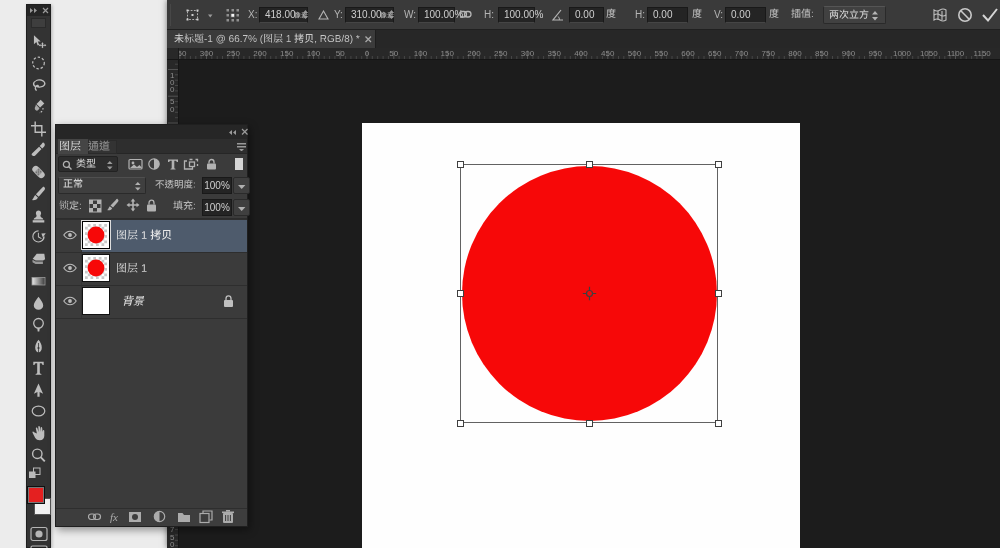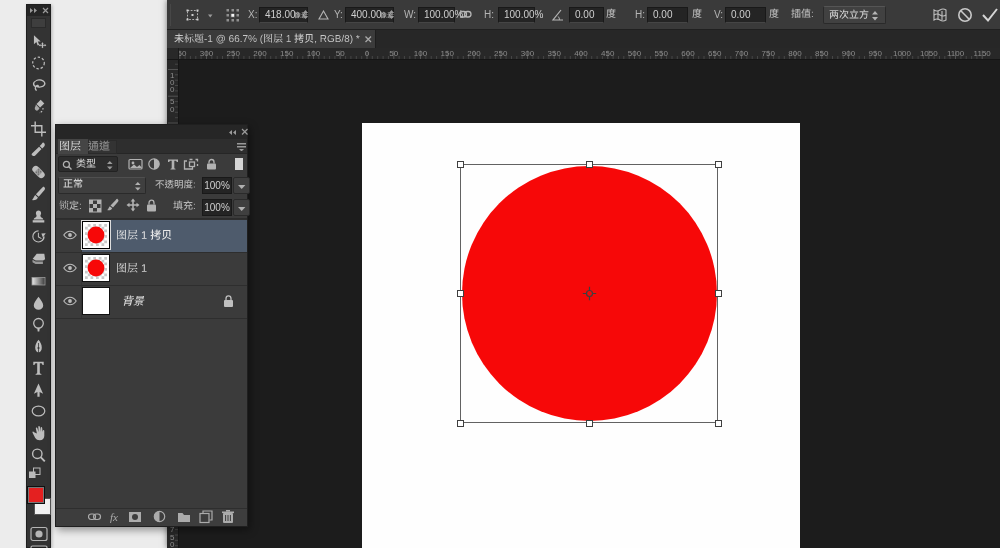--- a/index.html
+++ b/index.html
@@ -41,21 +41,21 @@
         <svg style="position:absolute;left:127px;top:12px;overflow:visible" width="16" height="10">
           <path transform="translate(0,5.6)" d="M3.3 -5.4H5V-4.9H3.3ZM3.1 -3.9V-3.4H5.7V-3.9ZM2.5 -4.4H6.3V-2.9H2.5ZM3.6 -2.6 4.1 -2.9Q4.4 -2.6 4.7 -2.2Q4.9 -1.9 5 -1.5Q5.1 -1.1 5.1 -0.8Q5.1 -0.4 5 -0.1Q5 0.1 4.8 0.3Q4.7 0.4 4.5 0.5Q4.4 0.6 4.2 0.6Q4.1 0.6 3.9 0.6Q3.8 0.6 3.7 0.5Q3.7 0.4 3.7 0.3Q3.6 0.1 3.5 -0Q3.7 -0 3.8 -0Q3.9 0 4 0Q4.1 0 4.2 -0Q4.3 -0 4.4 -0.1Q4.4 -0.2 4.5 -0.4Q4.5 -0.6 4.5 -0.9Q4.5 -1.2 4.4 -1.5Q4.3 -1.8 4.1 -2.1Q3.9 -2.4 3.6 -2.6ZM4.1 -2.3 4.5 -2Q4.2 -1.8 3.9 -1.6Q3.5 -1.3 3.1 -1.1Q2.7 -0.9 2.4 -0.8Q2.3 -0.9 2.2 -1Q2.1 -1.1 2 -1.2Q2.4 -1.3 2.7 -1.5Q3.1 -1.6 3.5 -1.8Q3.8 -2 4.1 -2.3ZM4.4 -1.6 4.9 -1.3Q4.6 -1 4.1 -0.7Q3.7 -0.4 3.3 -0.1Q2.8 0.1 2.3 0.3Q2.3 0.2 2.2 0Q2.1 -0.1 2 -0.2Q2.4 -0.3 2.9 -0.5Q3.3 -0.8 3.7 -1Q4.1 -1.3 4.4 -1.6ZM3.3 -5.9 4 -5.8Q3.7 -5.2 3.2 -4.7Q2.8 -4.1 2.2 -3.7Q2.1 -3.7 2.1 -3.8Q2 -3.9 1.9 -4Q1.8 -4 1.8 -4.1Q2.1 -4.4 2.5 -4.7Q2.8 -5 3 -5.3Q3.2 -5.6 3.3 -5.9ZM4.8 -5.4H4.9L5.1 -5.4L5.4 -5.2Q5.2 -4.9 5 -4.5Q4.7 -4.2 4.5 -4Q4.4 -4.1 4.3 -4.2Q4.2 -4.3 4.2 -4.4Q4.3 -4.5 4.4 -4.6Q4.5 -4.8 4.6 -5Q4.7 -5.2 4.8 -5.3ZM1.7 -5.9 2.4 -5.7Q2.2 -5.1 1.9 -4.5Q1.6 -3.9 1.2 -3.4Q0.9 -2.9 0.5 -2.5Q0.5 -2.6 0.4 -2.7Q0.4 -2.8 0.3 -3Q0.2 -3.1 0.2 -3.2Q0.5 -3.5 0.8 -3.9Q1.1 -4.4 1.3 -4.9Q1.6 -5.4 1.7 -5.9ZM1 -4 1.7 -4.6 1.7 -4.6V0.6H1ZM4.1 -4.2H4.7V-3.1H4.1ZM3.9 -3.2 4.3 -3Q4.1 -2.7 3.8 -2.5Q3.4 -2.3 3 -2Q2.6 -1.8 2.3 -1.7Q2.2 -1.8 2.1 -1.9Q2 -2.1 1.9 -2.1Q2.3 -2.2 2.7 -2.4Q3 -2.6 3.4 -2.8Q3.7 -3 3.9 -3.2ZM6 -2.8 6.4 -2.3Q6.2 -2.2 5.9 -2Q5.6 -1.9 5.3 -1.8Q5.1 -1.6 4.8 -1.5L4.5 -1.9Q4.7 -2 5 -2.2Q5.3 -2.3 5.5 -2.5Q5.8 -2.6 6 -2.8ZM5.6 -2.1Q5.7 -1.8 5.9 -1.4Q6.1 -1.1 6.3 -0.8Q6.5 -0.5 6.8 -0.3Q6.7 -0.3 6.6 -0.1Q6.5 0 6.4 0.2Q6.1 -0.1 5.9 -0.4Q5.6 -0.7 5.4 -1.1Q5.3 -1.6 5.1 -2Z M11.7 -1.9 12.2 -2.2Q12.4 -2.1 12.7 -1.9Q13 -1.7 13.2 -1.5Q13.4 -1.3 13.6 -1.1L13.1 -0.8Q12.9 -1 12.7 -1.2Q12.5 -1.4 12.2 -1.6Q12 -1.8 11.7 -1.9ZM11.4 -0.5 11.9 -0.9Q12.2 -0.8 12.5 -0.6Q12.8 -0.4 13.1 -0.2Q13.4 -0 13.6 0.1L13.1 0.5Q12.9 0.3 12.6 0.2Q12.4 -0 12 -0.2Q11.7 -0.4 11.4 -0.5ZM9 -0.9 9.6 -0.7Q9.3 -0.4 9 -0.2Q8.7 -0 8.4 0.2Q8.1 0.4 7.8 0.5Q7.7 0.4 7.6 0.4Q7.5 0.3 7.4 0.2Q7.3 0.1 7.3 0Q7.7 -0.1 8.2 -0.4Q8.7 -0.6 9 -0.9ZM10.2 -5.9H10.8V-3.4H10.2ZM7.7 -5.5H13.3V-5H7.7ZM8.1 -4.6H13V-4.1H8.1ZM7.3 -3.7H13.7V-3.2H7.3ZM7.8 -0.9Q7.8 -0.9 7.8 -1Q7.7 -1.1 7.7 -1.2Q7.7 -1.4 7.6 -1.4Q7.8 -1.5 8.1 -1.5Q8.3 -1.6 8.6 -1.7Q8.8 -1.7 9.1 -1.8Q9.3 -1.9 9.7 -2.1Q10 -2.2 10.4 -2.4Q10.8 -2.5 11.2 -2.7Q11.6 -2.9 11.9 -3.1L12.4 -2.7Q11.4 -2.2 10.3 -1.8Q9.2 -1.4 8.2 -1.1V-1.1Q8.2 -1.1 8.1 -1.1Q8.1 -1.1 8 -1Q7.9 -1 7.9 -1Q7.8 -0.9 7.8 -0.9ZM7.8 -0.9 7.8 -1.3 8.2 -1.5 12.7 -1.7Q12.7 -1.6 12.7 -1.4Q12.7 -1.3 12.8 -1.2Q11.7 -1.2 10.9 -1.1Q10.2 -1.1 9.6 -1.1Q9.1 -1 8.8 -1Q8.5 -1 8.3 -1Q8.1 -0.9 8 -0.9Q7.9 -0.9 7.8 -0.9ZM8.3 -2Q8.3 -2.1 8.3 -2.2Q8.2 -2.3 8.2 -2.4Q8.2 -2.5 8.1 -2.6Q8.3 -2.6 8.4 -2.6Q8.5 -2.7 8.6 -2.7Q8.8 -2.8 9 -2.9Q9.2 -3 9.5 -3.1Q9.8 -3.3 10.1 -3.5L10.5 -3.1Q10.1 -2.8 9.6 -2.6Q9.1 -2.4 8.7 -2.3V-2.3Q8.7 -2.3 8.6 -2.3Q8.6 -2.2 8.5 -2.2Q8.4 -2.2 8.4 -2.1Q8.3 -2.1 8.3 -2ZM8.3 -2 8.3 -2.4 8.6 -2.6 11.2 -2.7Q11.2 -2.6 11.2 -2.4Q11.2 -2.3 11.2 -2.2Q10.4 -2.2 10 -2.2Q9.5 -2.2 9.2 -2.1Q8.9 -2.1 8.7 -2.1Q8.5 -2.1 8.4 -2.1Q8.4 -2 8.3 -2ZM10.3 -1.4H10.9V-0.1Q10.9 0.1 10.9 0.3Q10.8 0.4 10.6 0.5Q10.4 0.5 10.1 0.6Q9.9 0.6 9.5 0.6Q9.5 0.4 9.4 0.3Q9.3 0.1 9.2 -0Q9.4 -0 9.6 -0Q9.8 -0 10 -0Q10.1 -0 10.2 -0Q10.2 -0 10.3 -0.1Q10.3 -0.1 10.3 -0.1Z" fill="#b8b8b8"></path>
         </svg>
         <svg class="ab" style="left:136px;top:9px" width="6" height="12" fill="#9a9a9a">
           <path d="M0 4 l2.5-3 2.5 3z M0 7 l2.5 3 2.5-3z"></path>
         </svg>
         <svg class="ab" style="left:151px;top:10px" width="11" height="10">
           <path d="M5.5 1 L10 9 L1 9 Z" fill="none" stroke="#b5b5b5" stroke-width="1.1"></path>
         </svg>
         <div class="lbl" style="left:167px;top:9px">Y:</div>
-        <div class="fld" style="left:178px;top:7px;width:49px;height:16px">400.00</div>
+        <div class="fld" style="left:178px;top:7px;width:49px;height:16px">310.00</div>
         <svg style="position:absolute;left:213px;top:12px;overflow:visible" width="16" height="10">
           <path transform="translate(0,5.6)" d="M3.3 -5.4H5V-4.9H3.3ZM3.1 -3.9V-3.4H5.7V-3.9ZM2.5 -4.4H6.3V-2.9H2.5ZM3.6 -2.6 4.1 -2.9Q4.4 -2.6 4.7 -2.2Q4.9 -1.9 5 -1.5Q5.1 -1.1 5.1 -0.8Q5.1 -0.4 5 -0.1Q5 0.1 4.8 0.3Q4.7 0.4 4.5 0.5Q4.4 0.6 4.2 0.6Q4.1 0.6 3.9 0.6Q3.8 0.6 3.7 0.5Q3.7 0.4 3.7 0.3Q3.6 0.1 3.5 -0Q3.7 -0 3.8 -0Q3.9 0 4 0Q4.1 0 4.2 -0Q4.3 -0 4.4 -0.1Q4.4 -0.2 4.5 -0.4Q4.5 -0.6 4.5 -0.9Q4.5 -1.2 4.4 -1.5Q4.3 -1.8 4.1 -2.1Q3.9 -2.4 3.6 -2.6ZM4.1 -2.3 4.5 -2Q4.2 -1.8 3.9 -1.6Q3.5 -1.3 3.1 -1.1Q2.7 -0.9 2.4 -0.8Q2.3 -0.9 2.2 -1Q2.1 -1.1 2 -1.2Q2.4 -1.3 2.7 -1.5Q3.1 -1.6 3.5 -1.8Q3.8 -2 4.1 -2.3ZM4.4 -1.6 4.9 -1.3Q4.6 -1 4.1 -0.7Q3.7 -0.4 3.3 -0.1Q2.8 0.1 2.3 0.3Q2.3 0.2 2.2 0Q2.1 -0.1 2 -0.2Q2.4 -0.3 2.9 -0.5Q3.3 -0.8 3.7 -1Q4.1 -1.3 4.4 -1.6ZM3.3 -5.9 4 -5.8Q3.7 -5.2 3.2 -4.7Q2.8 -4.1 2.2 -3.7Q2.1 -3.7 2.1 -3.8Q2 -3.9 1.9 -4Q1.8 -4 1.8 -4.1Q2.1 -4.4 2.5 -4.7Q2.8 -5 3 -5.3Q3.2 -5.6 3.3 -5.9ZM4.8 -5.4H4.9L5.1 -5.4L5.4 -5.2Q5.2 -4.9 5 -4.5Q4.7 -4.2 4.5 -4Q4.4 -4.1 4.3 -4.2Q4.2 -4.3 4.2 -4.4Q4.3 -4.5 4.4 -4.6Q4.5 -4.8 4.6 -5Q4.7 -5.2 4.8 -5.3ZM1.7 -5.9 2.4 -5.7Q2.2 -5.1 1.9 -4.5Q1.6 -3.9 1.2 -3.4Q0.9 -2.9 0.5 -2.5Q0.5 -2.6 0.4 -2.7Q0.4 -2.8 0.3 -3Q0.2 -3.1 0.2 -3.2Q0.5 -3.5 0.8 -3.9Q1.1 -4.4 1.3 -4.9Q1.6 -5.4 1.7 -5.9ZM1 -4 1.7 -4.6 1.7 -4.6V0.6H1ZM4.1 -4.2H4.7V-3.1H4.1ZM3.9 -3.2 4.3 -3Q4.1 -2.7 3.8 -2.5Q3.4 -2.3 3 -2Q2.6 -1.8 2.3 -1.7Q2.2 -1.8 2.1 -1.9Q2 -2.1 1.9 -2.1Q2.3 -2.2 2.7 -2.4Q3 -2.6 3.4 -2.8Q3.7 -3 3.9 -3.2ZM6 -2.8 6.4 -2.3Q6.2 -2.2 5.9 -2Q5.6 -1.9 5.3 -1.8Q5.1 -1.6 4.8 -1.5L4.5 -1.9Q4.7 -2 5 -2.2Q5.3 -2.3 5.5 -2.5Q5.8 -2.6 6 -2.8ZM5.6 -2.1Q5.7 -1.8 5.9 -1.4Q6.1 -1.1 6.3 -0.8Q6.5 -0.5 6.8 -0.3Q6.7 -0.3 6.6 -0.1Q6.5 0 6.4 0.2Q6.1 -0.1 5.9 -0.4Q5.6 -0.7 5.4 -1.1Q5.3 -1.6 5.1 -2Z M11.7 -1.9 12.2 -2.2Q12.4 -2.1 12.7 -1.9Q13 -1.7 13.2 -1.5Q13.4 -1.3 13.6 -1.1L13.1 -0.8Q12.9 -1 12.7 -1.2Q12.5 -1.4 12.2 -1.6Q12 -1.8 11.7 -1.9ZM11.4 -0.5 11.9 -0.9Q12.2 -0.8 12.5 -0.6Q12.8 -0.4 13.1 -0.2Q13.4 -0 13.6 0.1L13.1 0.5Q12.9 0.3 12.6 0.2Q12.4 -0 12 -0.2Q11.7 -0.4 11.4 -0.5ZM9 -0.9 9.6 -0.7Q9.3 -0.4 9 -0.2Q8.7 -0 8.4 0.2Q8.1 0.4 7.8 0.5Q7.7 0.4 7.6 0.4Q7.5 0.3 7.4 0.2Q7.3 0.1 7.3 0Q7.7 -0.1 8.2 -0.4Q8.7 -0.6 9 -0.9ZM10.2 -5.9H10.8V-3.4H10.2ZM7.7 -5.5H13.3V-5H7.7ZM8.1 -4.6H13V-4.1H8.1ZM7.3 -3.7H13.7V-3.2H7.3ZM7.8 -0.9Q7.8 -0.9 7.8 -1Q7.7 -1.1 7.7 -1.2Q7.7 -1.4 7.6 -1.4Q7.8 -1.5 8.1 -1.5Q8.3 -1.6 8.6 -1.7Q8.8 -1.7 9.1 -1.8Q9.3 -1.9 9.7 -2.1Q10 -2.2 10.4 -2.4Q10.8 -2.5 11.2 -2.7Q11.6 -2.9 11.9 -3.1L12.4 -2.7Q11.4 -2.2 10.3 -1.8Q9.2 -1.4 8.2 -1.1V-1.1Q8.2 -1.1 8.1 -1.1Q8.1 -1.1 8 -1Q7.9 -1 7.9 -1Q7.8 -0.9 7.8 -0.9ZM7.8 -0.9 7.8 -1.3 8.2 -1.5 12.7 -1.7Q12.7 -1.6 12.7 -1.4Q12.7 -1.3 12.8 -1.2Q11.7 -1.2 10.9 -1.1Q10.2 -1.1 9.6 -1.1Q9.1 -1 8.8 -1Q8.5 -1 8.3 -1Q8.1 -0.9 8 -0.9Q7.9 -0.9 7.8 -0.9ZM8.3 -2Q8.3 -2.1 8.3 -2.2Q8.2 -2.3 8.2 -2.4Q8.2 -2.5 8.1 -2.6Q8.3 -2.6 8.4 -2.6Q8.5 -2.7 8.6 -2.7Q8.8 -2.8 9 -2.9Q9.2 -3 9.5 -3.1Q9.8 -3.3 10.1 -3.5L10.5 -3.1Q10.1 -2.8 9.6 -2.6Q9.1 -2.4 8.7 -2.3V-2.3Q8.7 -2.3 8.6 -2.3Q8.6 -2.2 8.5 -2.2Q8.4 -2.2 8.4 -2.1Q8.3 -2.1 8.3 -2ZM8.3 -2 8.3 -2.4 8.6 -2.6 11.2 -2.7Q11.2 -2.6 11.2 -2.4Q11.2 -2.3 11.2 -2.2Q10.4 -2.2 10 -2.2Q9.5 -2.2 9.2 -2.1Q8.9 -2.1 8.7 -2.1Q8.5 -2.1 8.4 -2.1Q8.4 -2 8.3 -2ZM10.3 -1.4H10.9V-0.1Q10.9 0.1 10.9 0.3Q10.8 0.4 10.6 0.5Q10.4 0.5 10.1 0.6Q9.9 0.6 9.5 0.6Q9.5 0.4 9.4 0.3Q9.3 0.1 9.2 -0Q9.4 -0 9.6 -0Q9.8 -0 10 -0Q10.1 -0 10.2 -0Q10.2 -0 10.3 -0.1Q10.3 -0.1 10.3 -0.1Z" fill="#b8b8b8"></path>
         </svg>
         <svg class="ab" style="left:222px;top:9px" width="6" height="12" fill="#9a9a9a">
           <path d="M0 4 l2.5-3 2.5 3z M0 7 l2.5 3 2.5-3z"></path>
         </svg>
         <div class="lbl" style="left:237px;top:9px">W:</div>
         <div class="fld" style="left:251px;top:7px;width:37px;height:16px">100.00%</div>
         <svg class="ab" style="left:292px;top:10px" width="13" height="9">
           <g fill="none" stroke="#b5b5b5" stroke-width="1.3">

